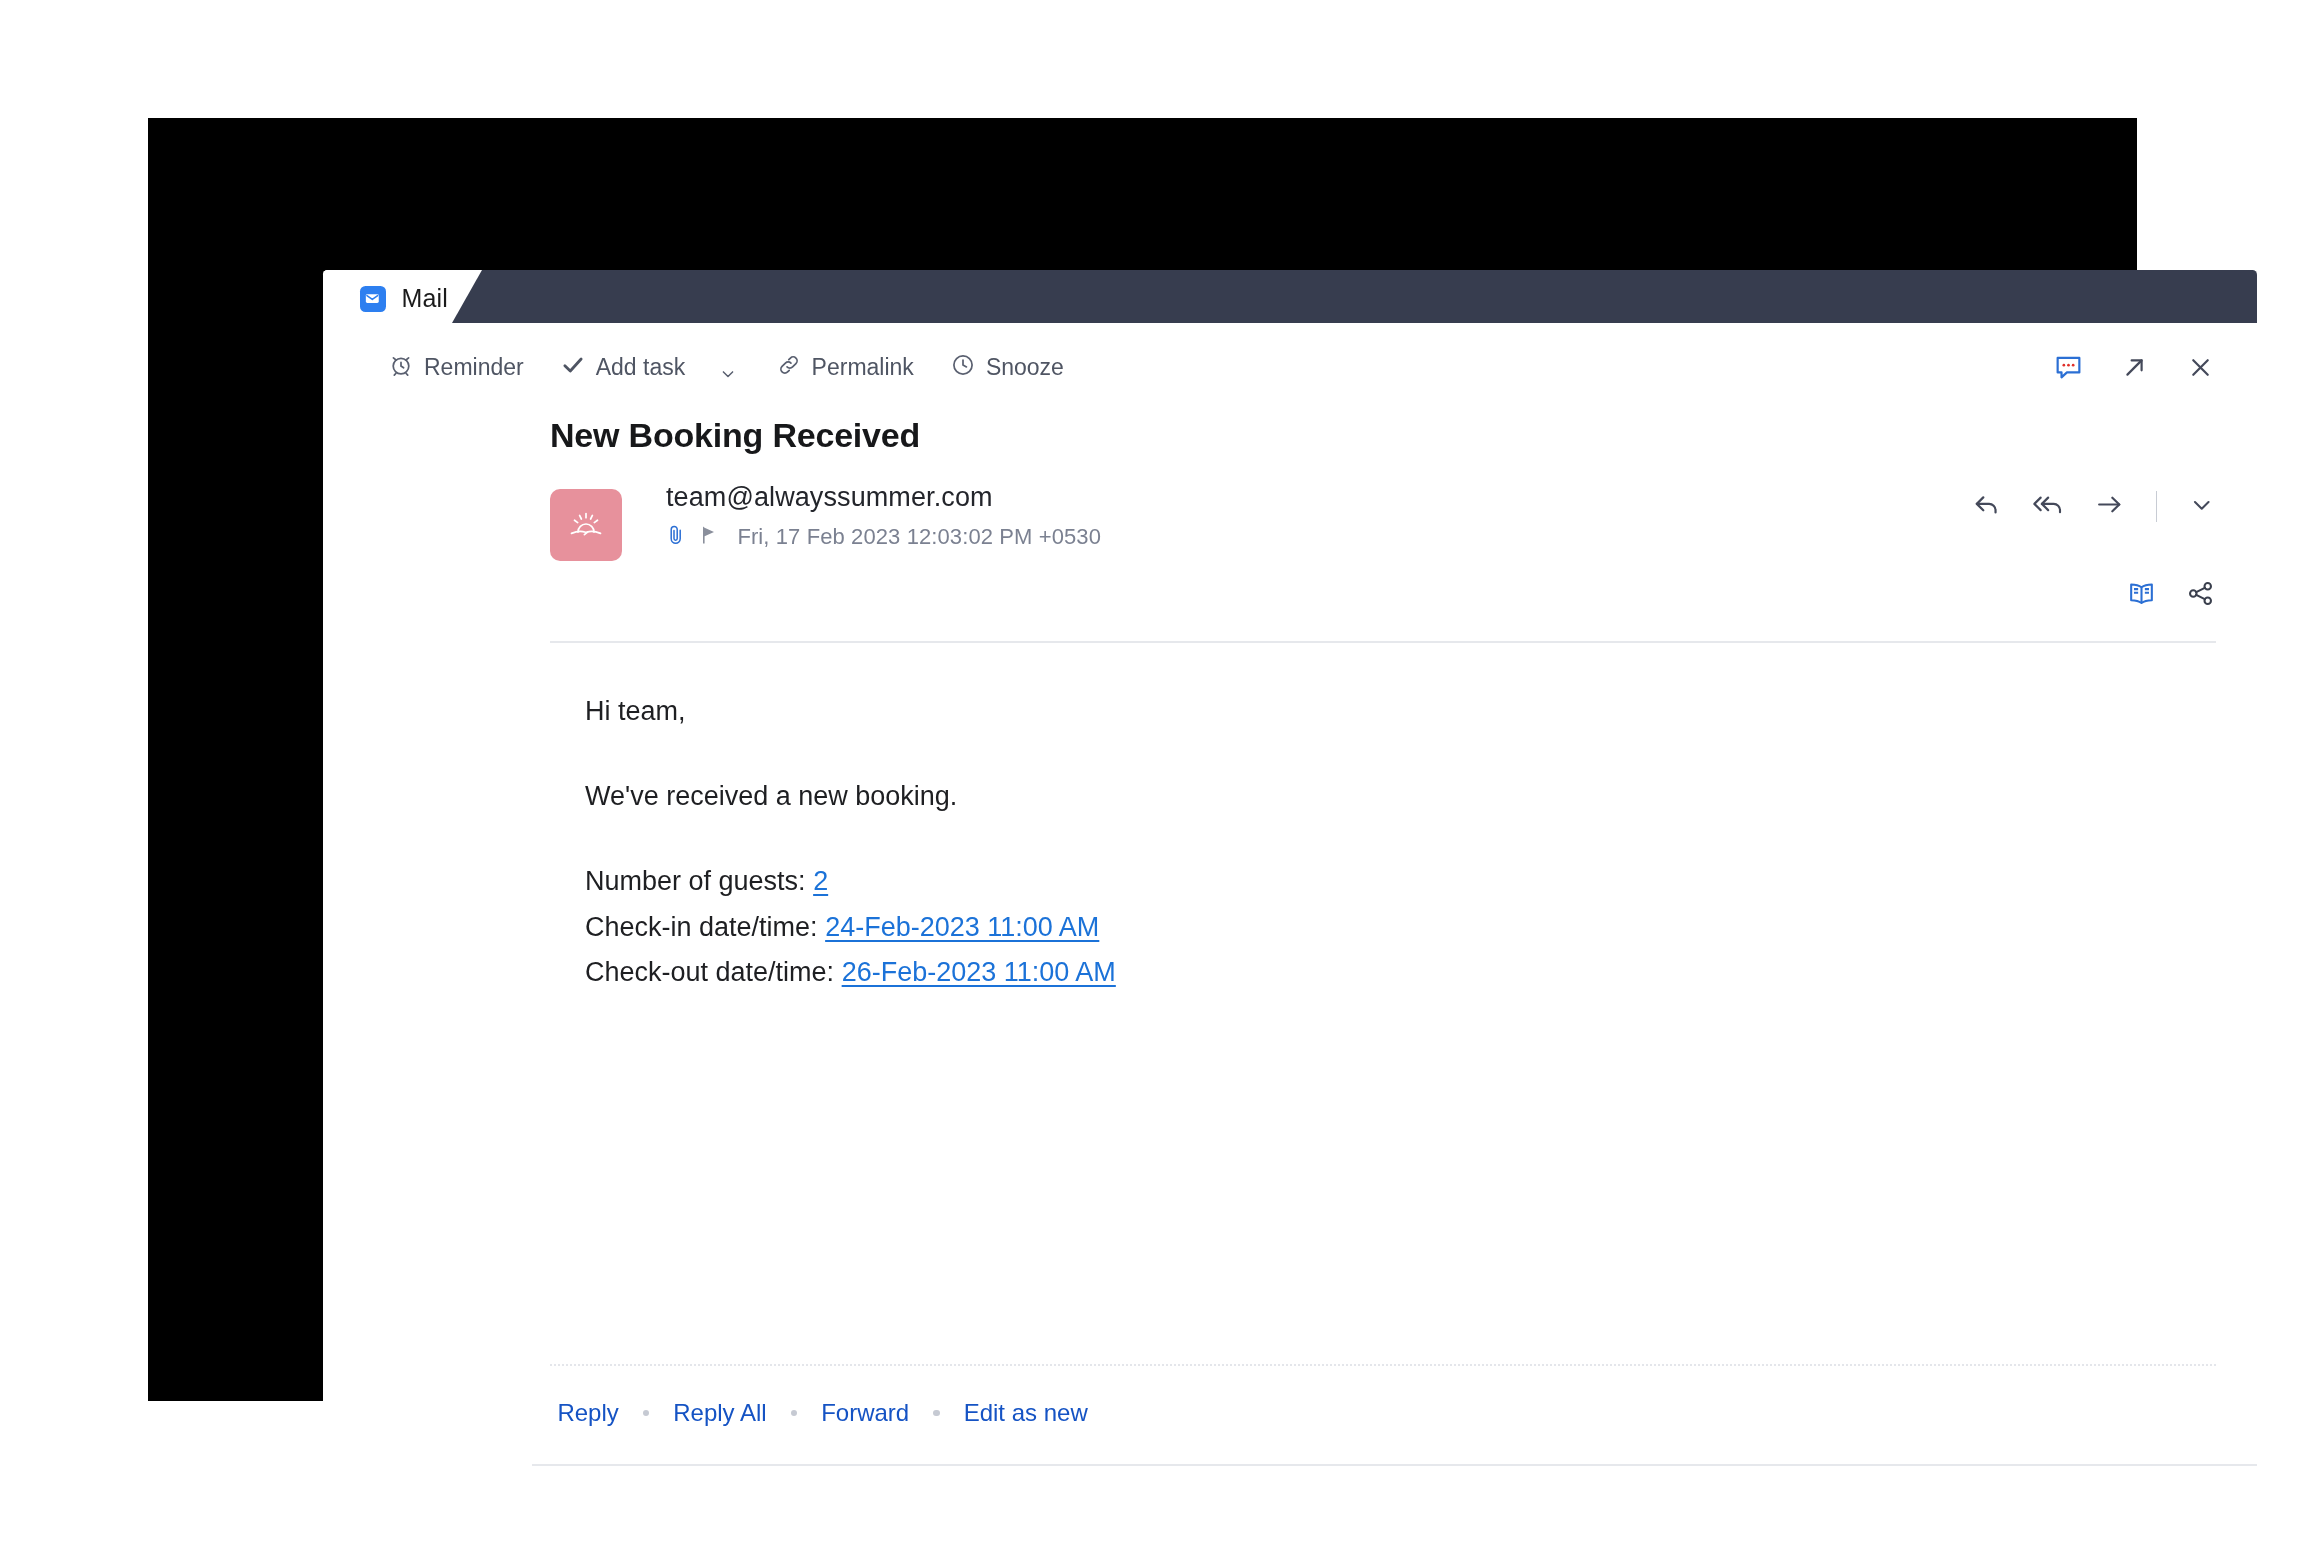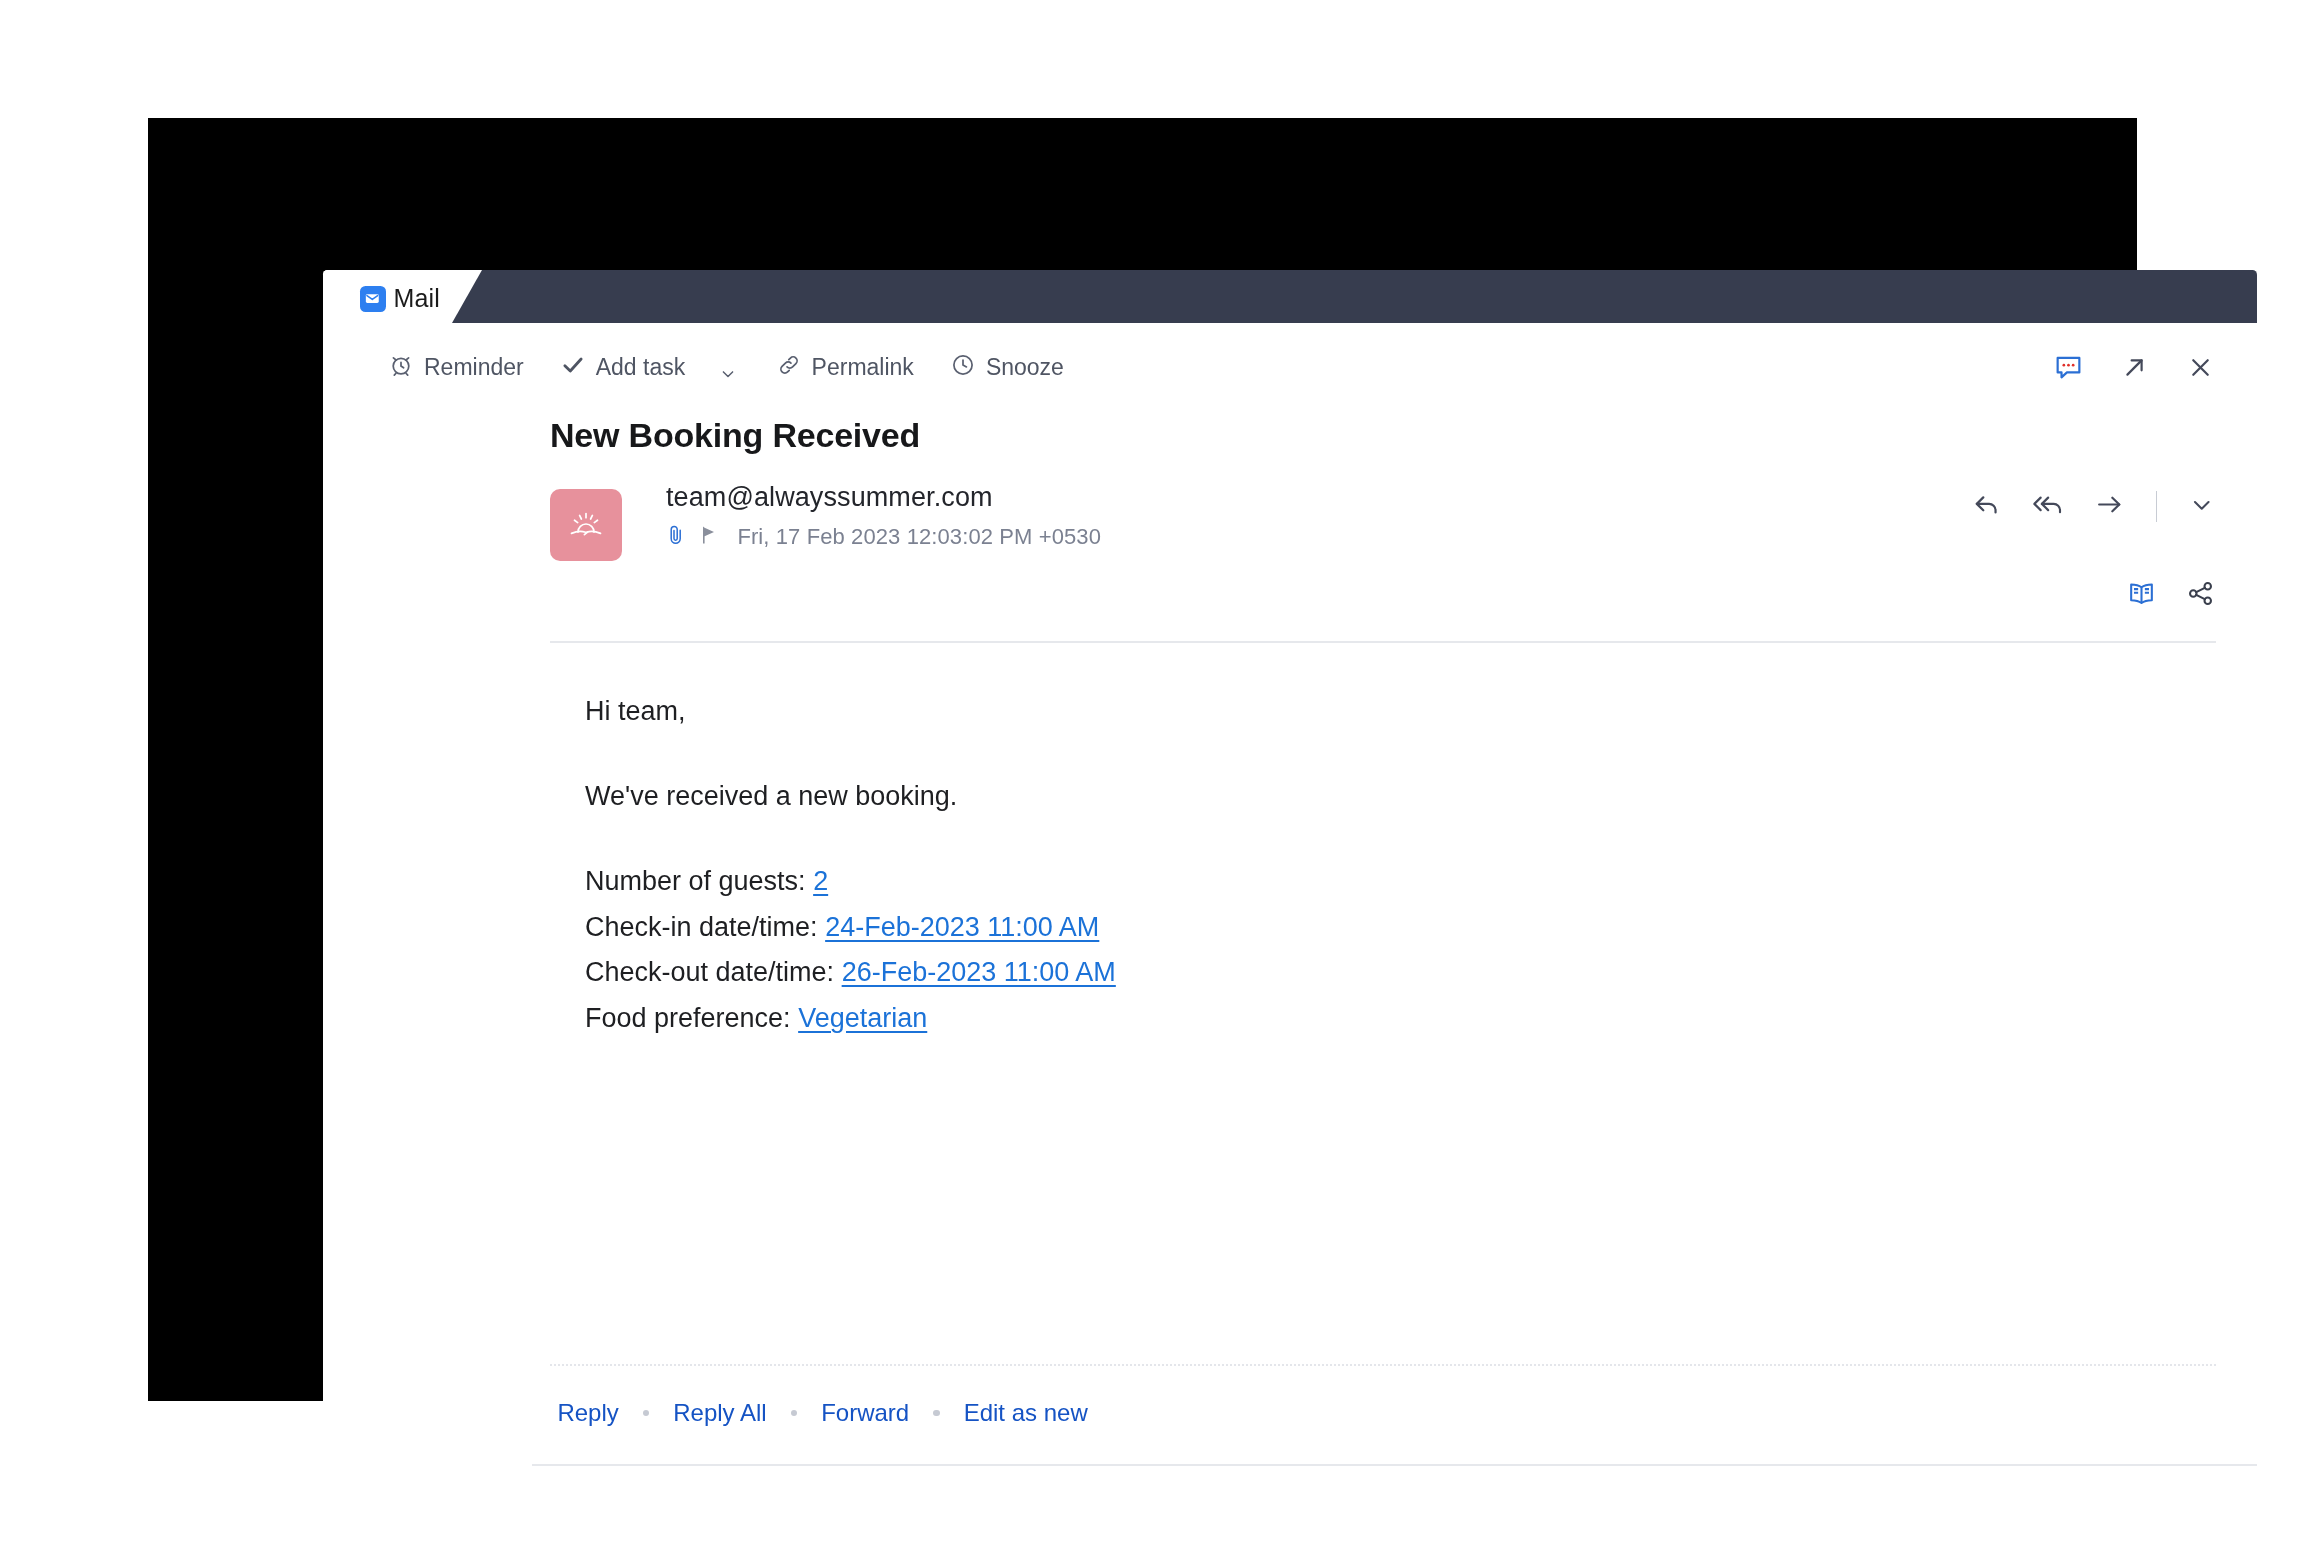--- a/index.html
+++ b/index.html
@@ -41,21 +41,21 @@
     height: 57px;
     background: #ffffff;
   }
   #tab-mail {
     position: absolute;
     left: 20px;
     top: 0;
     height: 57px;
     display: flex;
     align-items: center;
-    gap: 8px;
+    gap: 16px;
     padding: 0 16.6px;
     z-index: 3;
   }
   #tab-mail .tab-label {
     font-size: 25px;
     color: #1b1b1b;
     letter-spacing: 0.1px;
   }
   .mail-badge {
     width: 26px; height: 26px;
@@ -442,24 +442,20 @@
           <span class="dlink">2</span>
         </div>
         <div class="detail-line">
           <span>Check-in date/time:</span>
           <span class="dlink">24-Feb-2023 11:00 AM</span>
         </div>
         <div class="detail-line">
           <span>Check-out date/time:</span>
           <span class="dlink">26-Feb-2023 11:00 AM</span>
         </div>
-        <div class="detail-line">
-          <span>Food preference:</span>
-          <span class="dlink">Vegetarian</span>
-        </div>
       </div>
 
       <div class="hr-dotted" style="top:1037px;"></div>
 
       <div id="action-links">
         <a href="#">Reply</a>
         <span class="sep"></span>
         <a href="#">Reply All</a>
         <span class="sep"></span>
         <a href="#">Forward</a>

